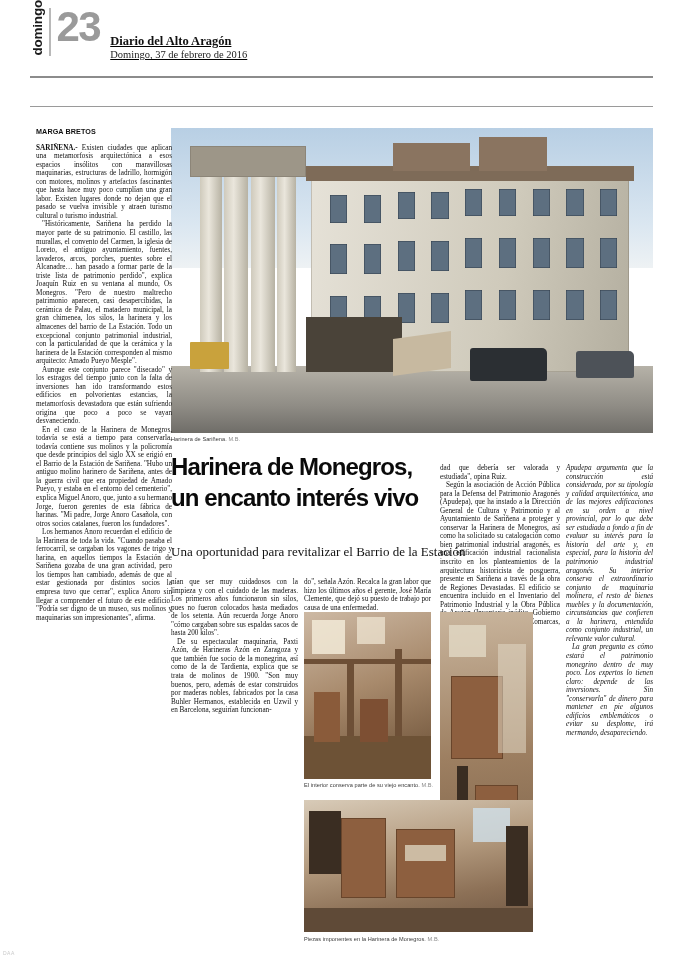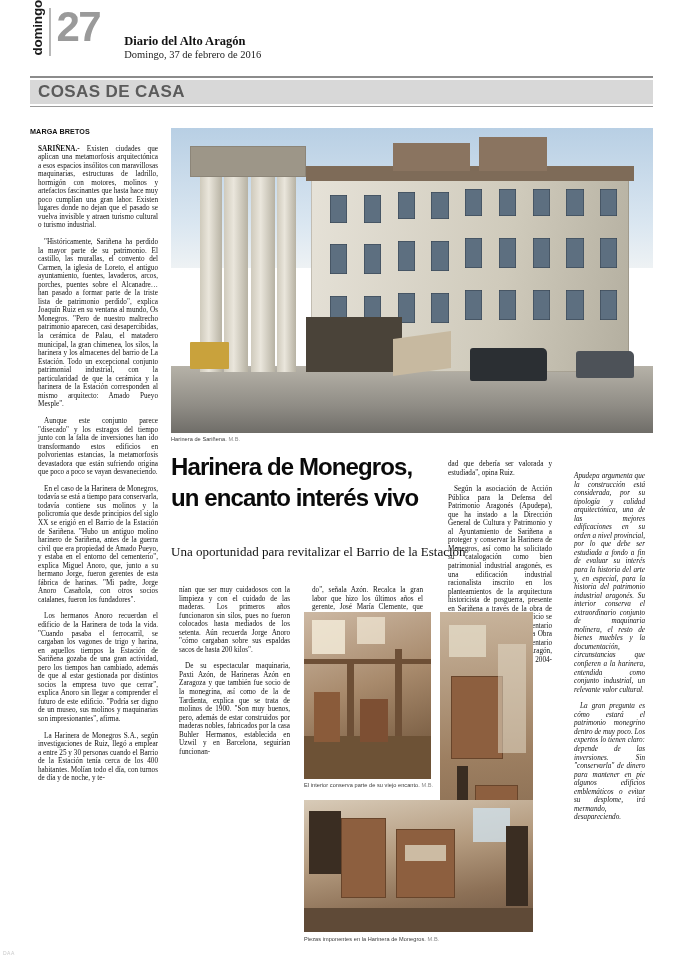--- a/index.html
+++ b/index.html
@@ -50,22 +50,23 @@
   }
   .pagenum {
     font-family: "Liberation Sans", sans-serif;
     font-weight: bold;
     font-size: 42px;
     line-height: 0.92;
     color: #9a9a9a;
     letter-spacing: -1.5px;
   }
   .paperinfo {
-    margin-left: 24px;
+    margin-left: 10px;
     padding-top: 26px;
+    text-decoration: underline;
   }
   .paper-name {
     font-family: "Liberation Serif", serif;
     font-weight: bold;
     font-size: 12.5px;
     color: #111;
     line-height: 1.15;
   }
   .paper-date {
     font-family: "Liberation Serif", serif;
@@ -108,38 +109,38 @@
   .col {
     position: absolute;
     font-family: "Liberation Serif", serif;
     font-size: 7.2px;
     line-height: 8.55px;
     text-align: justify;
     color: #111;
     -webkit-hyphens: auto;
     hyphens: auto;
   }
-  .col p { text-indent: 6px; margin: 8px; }
+  .col p { text-indent: 6px; margin: 0; }
   .col p.noind { text-indent: 0; }
   .byline {
     font-family: "Liberation Sans", sans-serif;
     font-weight: bold;
     font-size: 7.2px;
     letter-spacing: 0.1px;
     color: #111;
     margin-bottom: 7px;
     text-align: left;
   }
   .dateline { font-weight: bold; }
 
   
-  #col1 { left: 30px;  top: 128px; width: 136px; }
+  #col1 { left: 36px;  top: 128px; width: 136px; }
   #col2 { left: 171px; top: 578px; width: 127px; }
   #col3 { left: 304px; top: 578px; width: 127px; }
-  #col4 { left: 440px; top: 452px; width: 120px; }
+  #col4 { left: 440px; top: 464px; width: 120px; }
   #col5 { left: 566px; top: 464px; width: 87px; font-style: italic;  }
 
   
   .photo { position: absolute; overflow: hidden; }
   .caption {
     position: absolute;
     font-family: "Liberation Sans", sans-serif;
     font-size: 5.6px;
     color: #3a3a3a;
     letter-spacing: 0.05px;
@@ -248,32 +249,29 @@
 </style>
 </head>
 <body>
 
 <div class="page">
 
   <div class="masthead">
     <div class="daynumber-block">
       <div class="dayword">domingo</div>
       <div class="vrule"></div>
-      <div class="pagenum">27</div>
+      <div class="pagenum">23</div>
     </div>
     <div class="paperinfo">
       <div class="paper-name">Diario del Alto Aragón</div>
       <div class="paper-date">Domingo, 37 de febrero de 2016</div>
     </div>
   </div>
   <div class="rule-top"></div>
 
-  <div class="sectionbar">
-    <div class="label">COSAS DE CASA</div>
-  </div>
   <div class="rule-under-section"></div>
 
   <div class="photo" id="photo-main">
     <div class="ph-sky"></div>
     <div class="ph-ground"></div>
 
     <div class="ph-silo" style="left:6%;top:14%;width:4.5%;height:66%;"></div>
     <div class="ph-silo" style="left:11%;top:12%;width:5%;height:68%;"></div>
     <div class="ph-silo" style="left:16.5%;top:13%;width:5%;height:67%;"></div>
     <div class="ph-silo" style="left:22%;top:15%;width:4%;height:65%;"></div>
@@ -330,21 +328,20 @@
   </div>
   <div class="subhead">Una oportunidad para revitalizar el Barrio de la Estación</div>
 
   <div class="col" id="col1">
     <div class="byline">MARGA BRETOS</div>
     <p class="noind"><span class="dateline">SARIÑENA.-</span> <span>Existen ciudades que aplican una metamorfosis arquitectónica a esos espacios insólitos con maravillosas maquinarias, estructuras de ladrillo, hormigón con motores, molinos y artefactos fascinantes que hasta hace muy poco cumplían una gran labor. Existen lugares donde no dejan que el pasado se vuelva invisible y atraen turismo cultural o turismo industrial.</span></p>
     <p><span>"Históricamente, Sariñena ha perdido la mayor parte de su patrimonio. El castillo, las murallas, el convento del Carmen, la iglesia de Loreto, el antiguo ayuntamiento, fuentes, lavaderos, arcos, porches, puentes sobre el Alcanadre… han pasado a formar parte de la triste lista de patrimonio perdido", explica Joaquín Ruiz en su ventana al mundo, Os Monegros. "Pero de nuestro maltrecho patrimonio aparecen, casi desapercibidas, la cerámica de Palau, el matadero municipal, la gran chimenea, los silos, la harinera y los almacenes del barrio de La Estación. Todo un excepcional conjunto patrimonial industrial, con la particularidad de que la cerámica y la harinera de la Estación corresponden al mismo arquitecto: Amado Pueyo Mesple".</span></p>
     <p><span>Aunque este conjunto parece "disecado" y los estragos del tiempo junto con la falta de inversiones han ido transformando estos edificios en polvorientas estancias, la metamorfosis devastadora que están sufriendo origina que poco a poco se vayan desvaneciendo.</span></p>
     <p><span>En el caso de la Harinera de Monegros, todavía se está a tiempo para conservarla, todavía contiene sus molinos y la policromía que desde principios del siglo XX se erigió en el Barrio de la Estación de Sariñena. "Hubo un antiguo molino harinero de Sariñena, antes de la guerra civil que era propiedad de Amado Pueyo, y estaba en el entorno del cementerio", explica Miguel Anoro, que, junto a su hermano Jorge, fueron gerentes de esta fábrica de harinas. "Mi padre, Jorge Anoro Casañola, con otros socios catalanes, fueron los fundadores".</span></p>
     <p><span>Los hermanos Anoro recuerdan el edificio de la Harinera de toda la vida. "Cuando pasaba el ferrocarril, se cargaban los vagones de trigo y harina, en aquellos tiempos la Estación de Sariñena gozaba de una gran actividad, pero los tiempos han cambiado, además de que al estar gestionada por distintos socios la empresa tuvo que cerrar", explica Anoro sin llegar a comprender el futuro de este edificio. "Podría ser digno de un museo, sus molinos y maquinarias son impresionantes", afirma.</span></p>
-    <p><span>La Harinera de Monegros S.A., según investigaciones de Ruiz, llegó a emplear a entre 25 y 30 personas cuando el Barrio de la Estación tenía cerca de los 400 habitantes. Molían todo el día, con turnos de día y de noche, y te-</span></p>
   </div>
 
   <div class="col" id="col2">
     <p class="noind"><span>nían que ser muy cuidadosos con la limpieza y con el cuidado de las maderas. Los primeros años funcionaron sin silos, pues no fueron colocados hasta mediados de los setenta. Aún recuerda Jorge Anoro "cómo cargaban sobre sus espaldas sacos de hasta 200 kilos".</span></p>
     <p><span>De su espectacular maquinaria, Paxti Azón, de Harineras Azón en Zaragoza y que también fue socio de la monegrina, así como de la de Tardienta, explica que se trata de molinos de 1900. "Son muy buenos, pero, además de estar construidos por maderas nobles, fabricados por la casa Buhler Hermanos, establecida en Uzwil y en Barcelona, seguirían funcionan-</span></p>
   </div>
 
   <div class="col" id="col3">
     <p class="noind"><span>do", señala Azón. Recalca la gran labor que hizo los últimos años el gerente, José María Clemente, que dejó su puesto de trabajo por causa de una enfermedad.</span></p>
     <p><span>En la actualidad, el edificio ha sido adquirido en subasta y se desconoce cuál va a ser su porvenir. "Es indudable que el conjunto es un espacio museístico muy singular y único, un extraordinario activo sariñenense. El barrio de La Estación se encuentra muy deprimido y muy necesitado de actuaciones que frenen su deterioro. Harinera de Monegros es una oportunidad para revitalizar el Barrio de la Estación, oportuni-</span></p>

